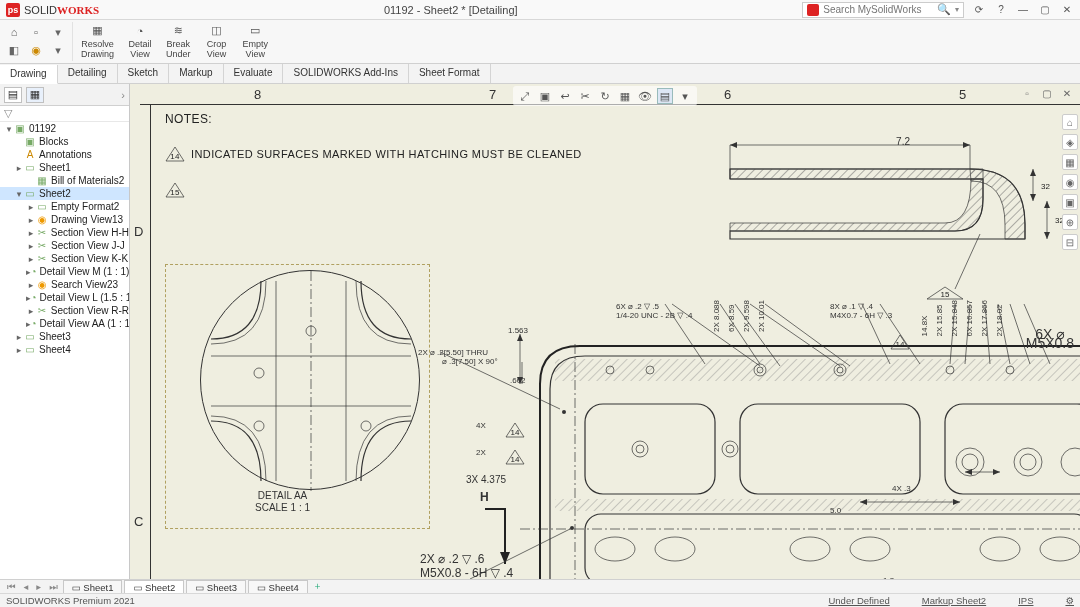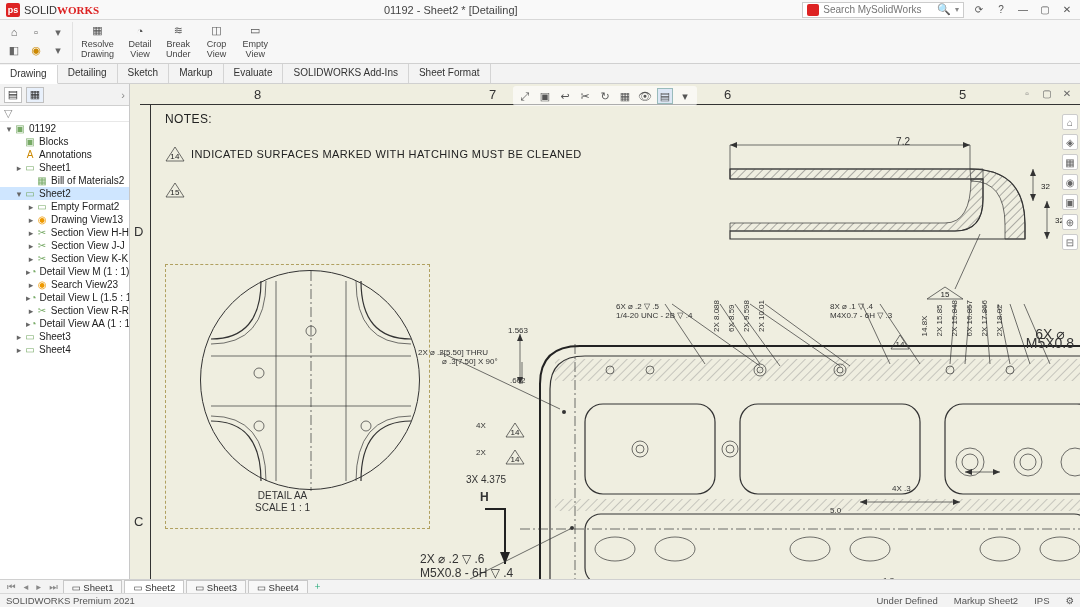--- a/index.html
+++ b/index.html
@@ -75,21 +75,21 @@
   .dim-72 { position:absolute; right:170px; top:52px; font-size:10px;}
 
   
   .sheet-tabs{ position:absolute; left:0; right:0; bottom:14px; height:14px; background:#f3f3f3; border-top:1px solid #d0d0d0; display:flex; align-items:center; padding:0 4px; gap:2px; font-size:9.5px;}
   .sheet-tabs .nav{ color:#888; padding:0 3px;}
   .sheet-tabs .stab{ padding:1px 8px; border:1px solid #c8c8c8; border-bottom:none; background:#f7f7f7;}
   .sheet-tabs .stab.active{ background:#fff;}
 
   
   .statusbar{ position:absolute; left:0;right:0;bottom:0;height:14px;background:#f3f3f3;border-top:1px solid #d8d8d8;display:flex;align-items:center;font-size:9.5px;color:#555;padding:0 6px;justify-content:space-between;}
-  .statusbar .right{display:flex;gap:16px;}
+  .statusbar .right{display:flex;gap:32px;text-decoration:underline;}
 
   svg { overflow:visible; }
   .thin{ stroke:#333; stroke-width:.7; fill:none;}
   .med { stroke:#333; stroke-width:1.2; fill:none;}
   .thick{ stroke:#222; stroke-width:2; fill:none;}
   .ctr { stroke-dasharray:10 3 2 3;}
   .txt { font-size:8px; fill:#222; font-family:Arial;}
   .hatchp{ fill:url(#h45); stroke:#333; stroke-width:.7;}
 </style>
 </head>

